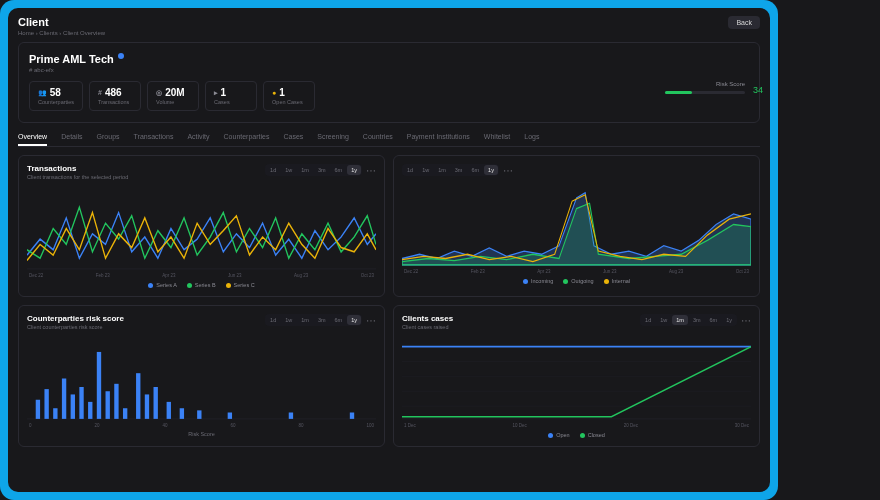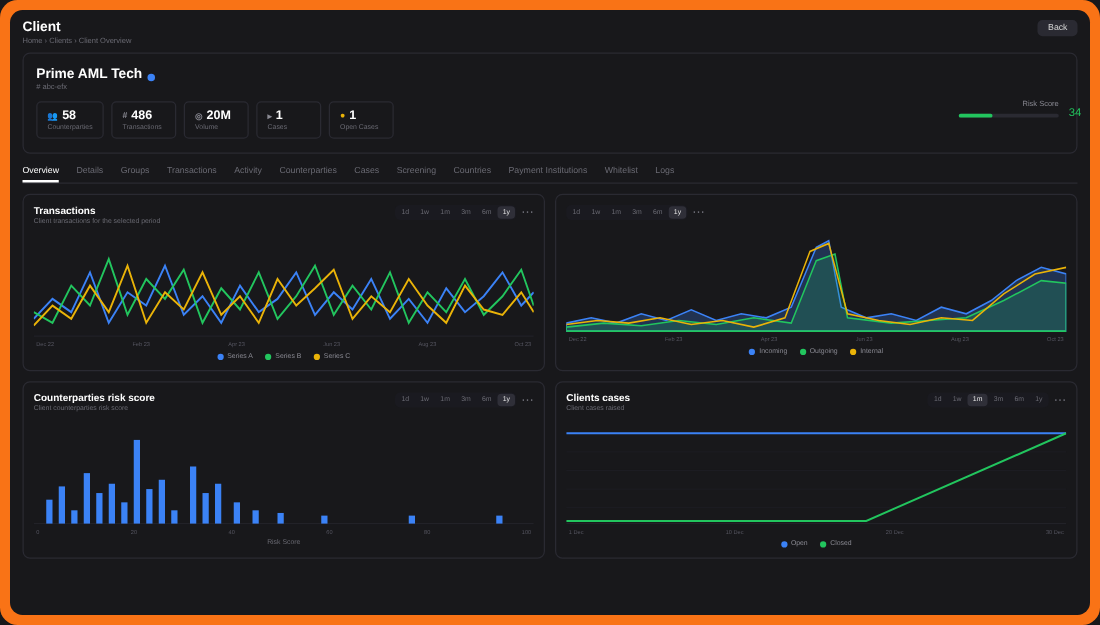--- a/index.html
+++ b/index.html
@@ -1,25 +1,25 @@
 <!DOCTYPE html>
 <html><head>
 <meta charset="utf-8">
 <style>
 *{margin:0;padding:0;box-sizing:border-box}
 body{background:#18181b;font-family:-apple-system,BlinkMacSystemFont,sans-serif;color:#e5e5e5;font-size:8px;width:880px;height:500px;overflow:hidden}
-.frame{background:#f97316;border-radius:14px;padding:8px;width:880px;height:500px}
+.frame{background:#0ea5e9;border-radius:14px;padding:8px;width:778px;height:500px}
 .app{background:#18181b;border-radius:10px;height:100%;padding:8px 10px;overflow:hidden}
 .topbar{display:flex;justify-content:space-between;align-items:flex-start;margin-bottom:6px}
 .page-title{font-size:11px;font-weight:600;color:#fff;margin-bottom:2px}
 .breadcrumb{font-size:6px;color:#6a6a73}
 .breadcrumb span{color:#6a6a73}
 .btn-back{background:#2a2a32;color:#d5d5d5;border:none;padding:3px 8px;border-radius:4px;font-size:7px;cursor:pointer}
 .client-box{border:1px solid #2a2a32;border-radius:6px;padding:10px;margin-bottom:6px}
-.client-name{font-size:11px;font-weight:600;color:#fff;display:flex;align-items:flex-end;gap:4px}
+.client-name{font-size:11px;font-weight:600;color:#fff;display:flex;align-items:flex-start;gap:4px}
 .verify-dot{width:6px;height:6px;border-radius:50%;background:#3b82f6}
 .client-id{font-size:6px;color:#6a6a73;margin-top:2px;margin-bottom:8px}
 .stats-row{display:flex;gap:6px;align-items:flex-start}
 .stat{border:1px solid #2a2a32;border-radius:4px;padding:5px 8px;min-width:52px}
 .stat-val{font-size:10px;font-weight:700;color:#fff;display:flex;align-items:center;gap:3px}
 .stat-lbl{font-size:5.5px;color:#6a6a73;margin-top:1px}
 .stat-ico{font-size:7px;color:#8a8a93}
 .stat-ico.gold{color:#eab308}
 .risk-block{margin-left:auto;text-align:right;padding-right:4px}
 .risk-lbl{font-size:6px;color:#8a8a93;margin-bottom:4px}

